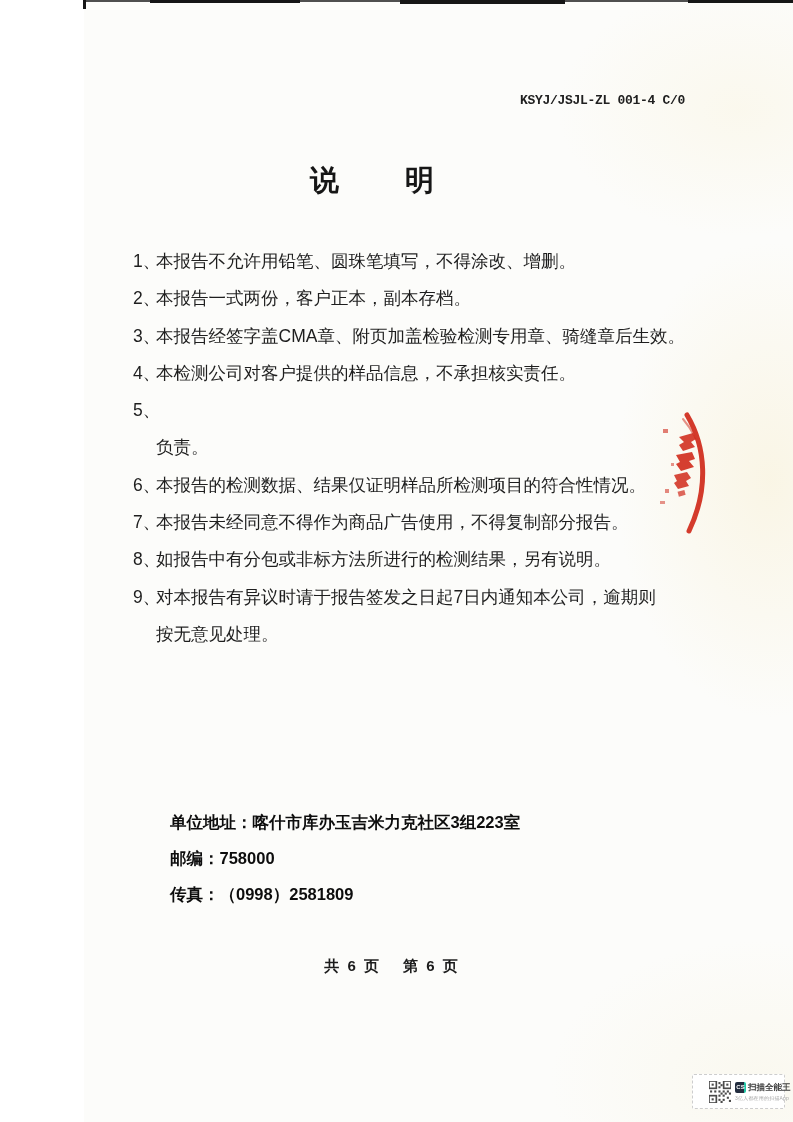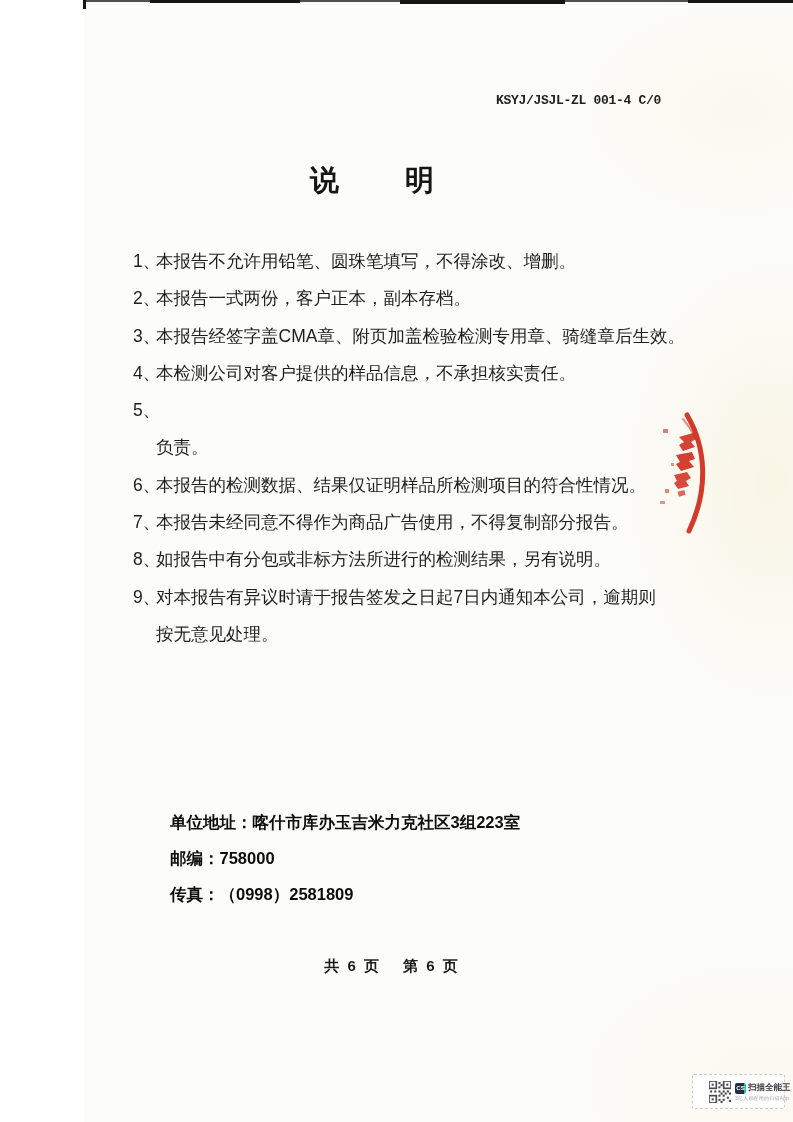--- a/index.html
+++ b/index.html
@@ -23,21 +23,21 @@
 
   
   .artifact{position:absolute;background:#161616;}
   .art-tick{left:83px;top:0;width:3px;height:9px;}
   .art-base{left:86px;top:0;width:707px;height:2px;opacity:.75;}
   .art-seg1{left:150px;top:0;width:150px;height:3px;}
   .art-seg2{left:400px;top:0;width:165px;height:4px;}
   .art-seg3{left:688px;top:0;width:105px;height:3px;}
 
   .doc-code{
-    position:absolute;left:496px;top:93px;
+    position:absolute;left:520px;top:93px;
     font-family:"Liberation Mono","DejaVu Sans Mono",monospace;
     font-size:13px;letter-spacing:-0.3px;color:#202020;font-weight:600;
     white-space:nowrap;
   }
 
   .title{
     position:absolute;left:0;top:161px;width:744px;
     display:flex;justify-content:center;gap:66px;
     font-size:29px;font-weight:600;color:#161616;
   }
@@ -58,21 +58,21 @@
 
   .stamp{position:absolute;left:653px;top:411px;width:64px;height:126px;pointer-events:none;}
 
   .watermark{
     position:absolute;left:692px;top:1074px;width:93px;height:35px;
     border:1px dashed #cdcdcd;background:#ffffff;border-radius:2px;
     display:flex;align-items:center;box-sizing:border-box;padding-left:16px;
   }
   .wm-qr{width:22px;height:22px;flex:0 0 22px;}
   .wm-right{margin-left:4px;display:flex;flex-direction:column;justify-content:center;}
-  .wm-row1{display:flex;align-items:flex-end;gap:2px;}
+  .wm-row1{display:flex;align-items:center;gap:2px;}
   .cs-badge{
     width:11px;height:11px;border-radius:2px;flex:0 0 11px;
     background:linear-gradient(90deg,#232d3f 0 9px,#1fc7a6 9px 11px);
     color:#fff;font-size:6px;font-weight:700;line-height:11px;text-align:center;
     letter-spacing:0;
   }
   .wm-name{font-size:8.5px;font-weight:700;color:#3b3b3b;white-space:nowrap;}
   .wm-tagline{font-size:5px;color:#a8a8a8;white-space:nowrap;margin-top:1.5px;letter-spacing:.2px;}
 </style>
 </head>

